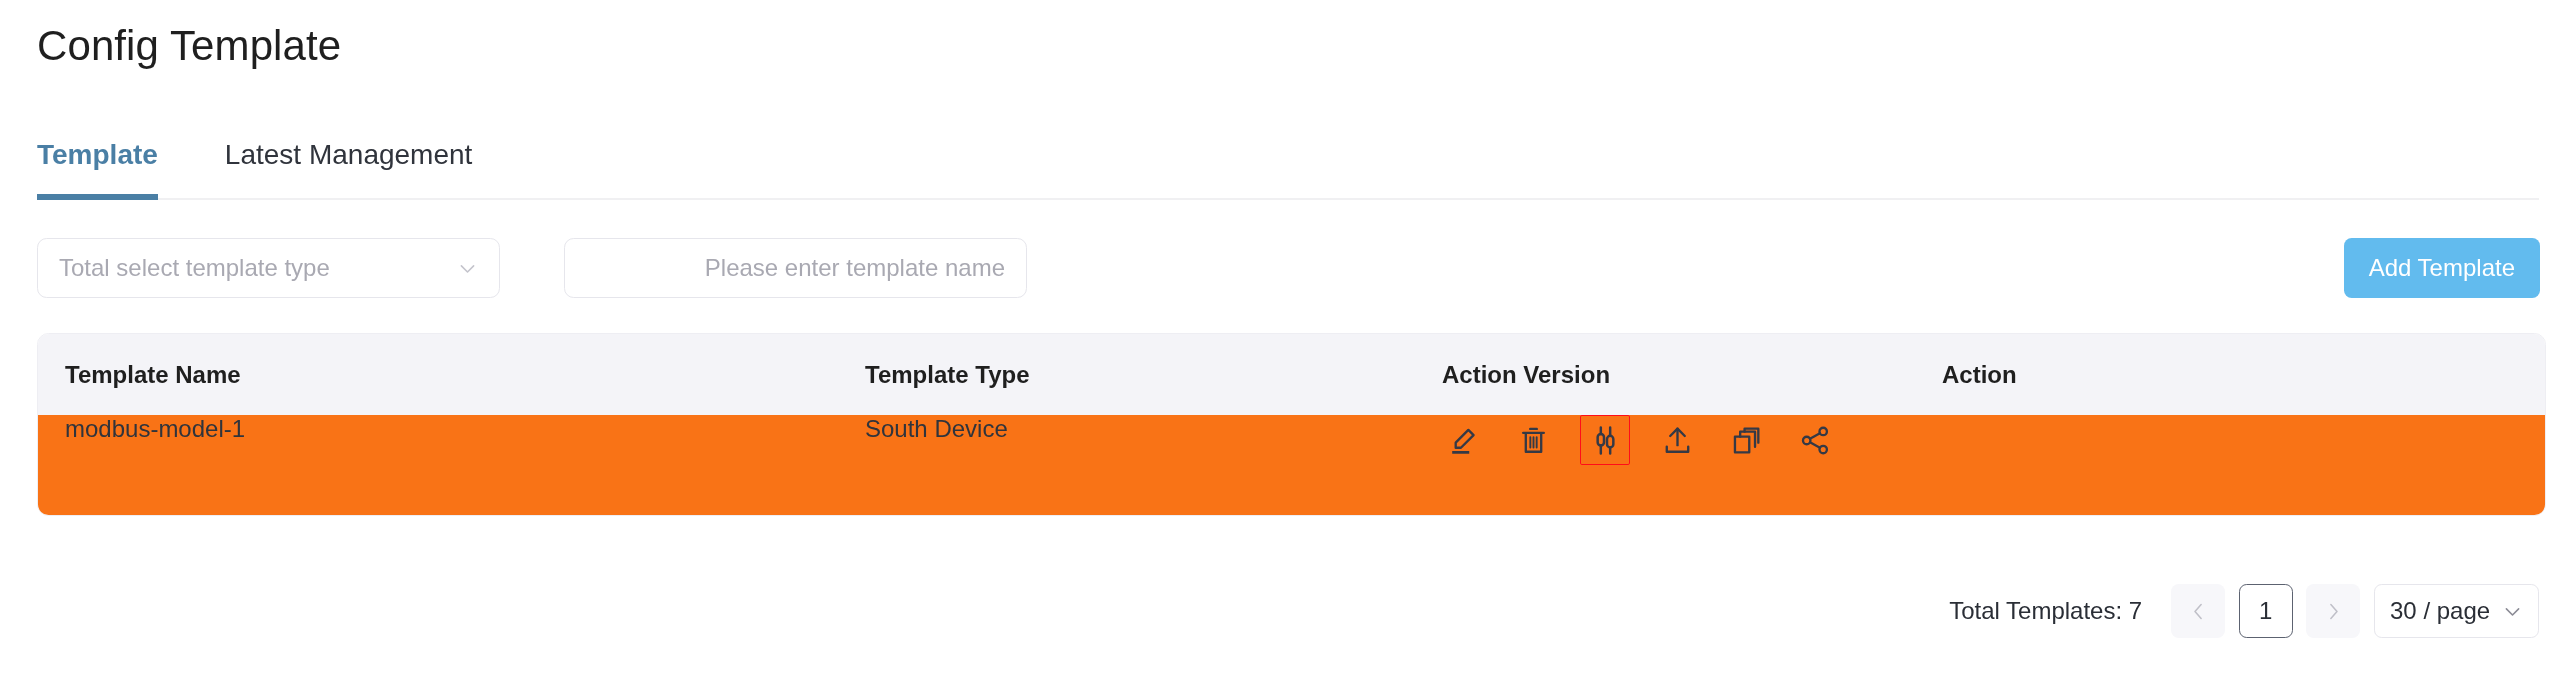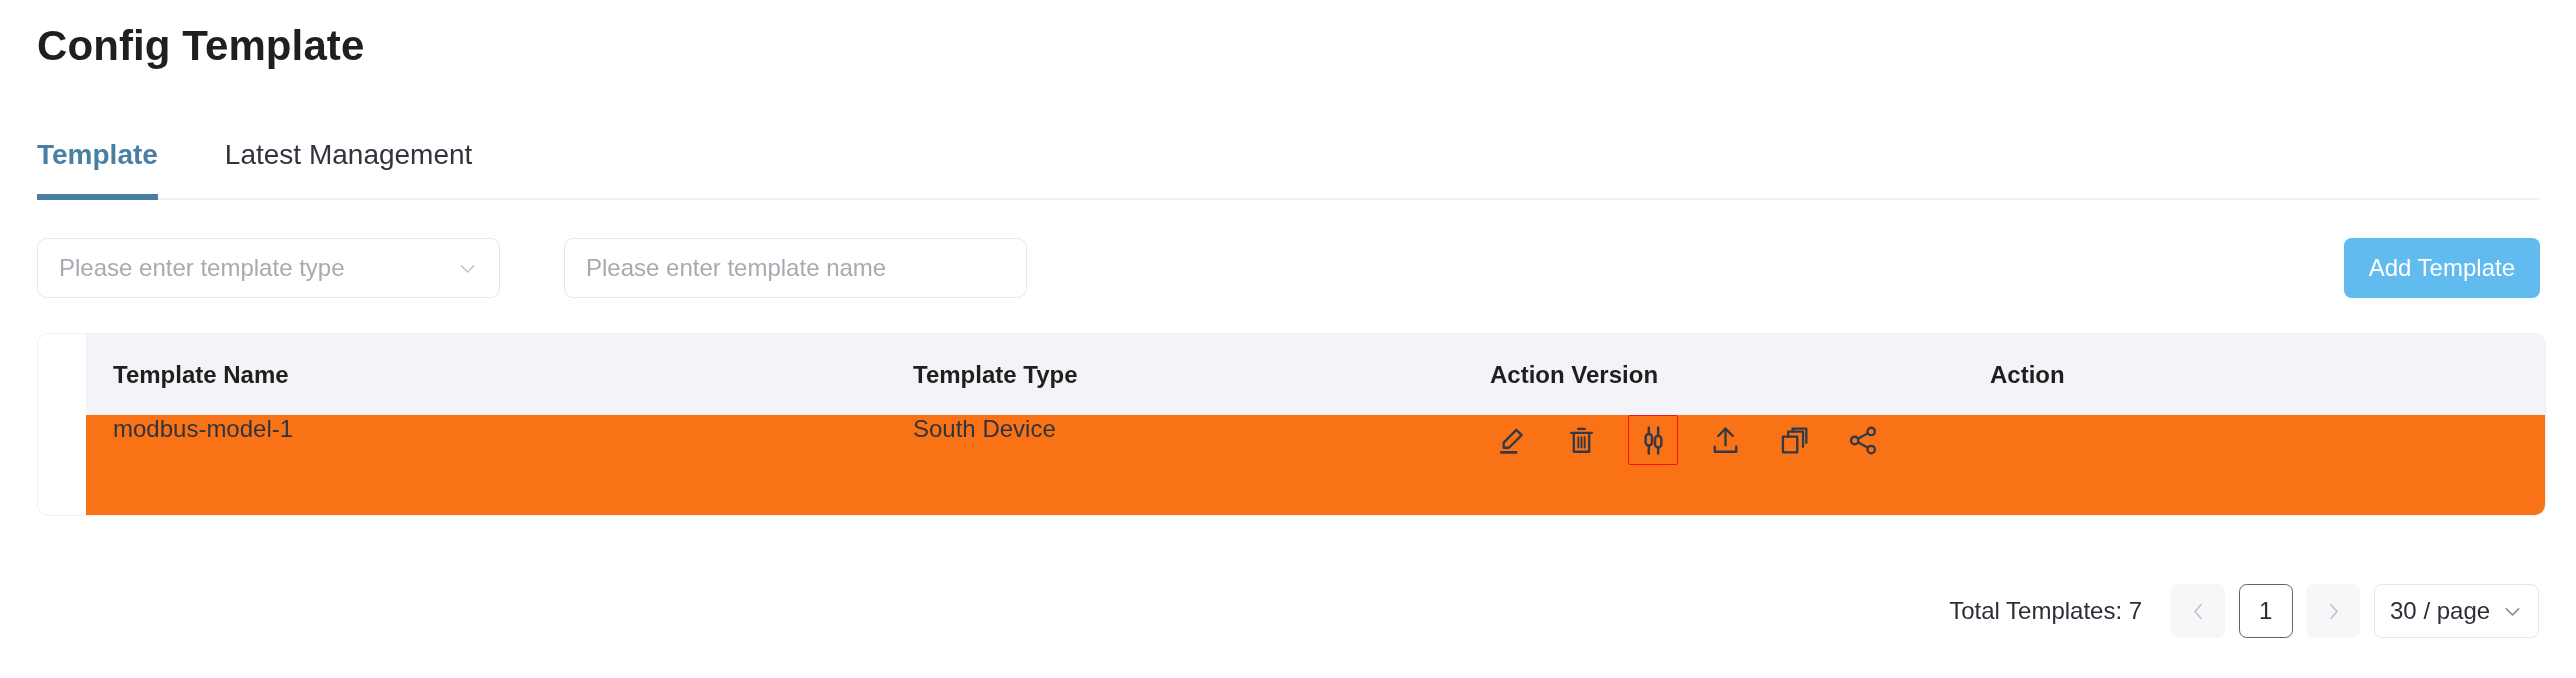--- a/index.html
+++ b/index.html
@@ -20,21 +20,21 @@
     background: #ffffff;
     overflow: hidden;
   }
 
   
   .page-title {
     position: absolute;
     left: 37px;
     top: 21px;
     font-size: 42px;
-    font-weight: 700;
+    font-weight: 400;
     color: #1f1f1f;
     letter-spacing: 0.1px;
     line-height: 1.2;
   }
 
   
   .tab-bar {
     position: absolute;
     left: 0;
     top: 135px;
@@ -130,20 +130,21 @@
     padding: 0 21px;
   }
   .text-input {
     border: 0;
     outline: 0;
     width: 100%;
     font-family: "Liberation Sans", sans-serif;
     font-size: 24px;
     color: #30343c;
     background: transparent;
+    text-align: right;
   }
   .text-input::placeholder { color: #a9a9b2; }
 
   .add-btn {
     position: absolute;
     right: 0;
     top: 0;
     height: 60px;
     padding: 0 25px;
     border: 0;
@@ -159,21 +160,20 @@
   
   .table-card {
     position: absolute;
     left: 37px;
     top: 333px;
     width: 2509px;
     border: 1.9px solid #eeeef3;
     border-radius: 11.5px;
     overflow: hidden;
     background: #ffffff;
-    padding-left: 48px;
   }
   .t-head {
     display: flex;
     align-items: center;
     height: 81px;
     background: #f4f4f8;
   }
   .t-row {
     display: flex;
     align-items: flex-start;
@@ -286,21 +286,21 @@
     <div class="tab-bar-line"></div>
     <div class="tab-list">
       <div class="tab active">Template</div>
       <div class="tab">Latest Management</div>
     </div>
   </div>
 
   <div class="filter-bar">
 
     <div class="select-box">
-      <div class="select-placeholder">Please enter template type</div>
+      <div class="select-placeholder">Total select template type</div>
       <svg class="chev" viewBox="0 0 24 24" fill="none">
         <path d="M5 9 L12 16 L19 9" stroke="#c4c4cc" stroke-width="1.8" stroke-linecap="round" stroke-linejoin="round"></path>
       </svg>
     </div>
 
     <div class="input-box">
       <input class="text-input" type="text" placeholder="Please enter template name" style="">
     </div>
 
     <button class="add-btn">Add Template</button>

